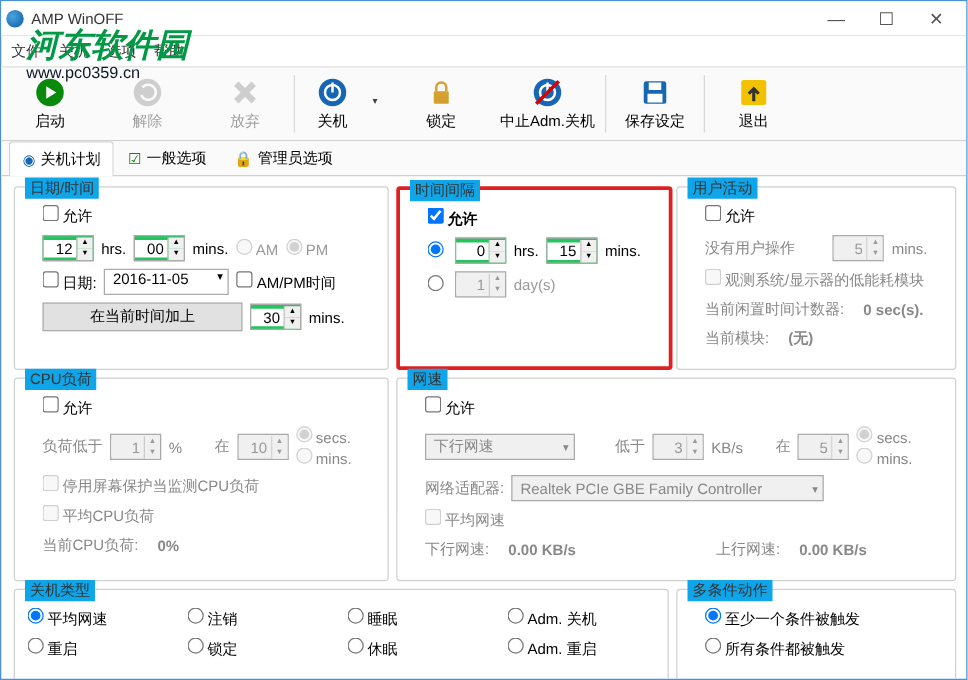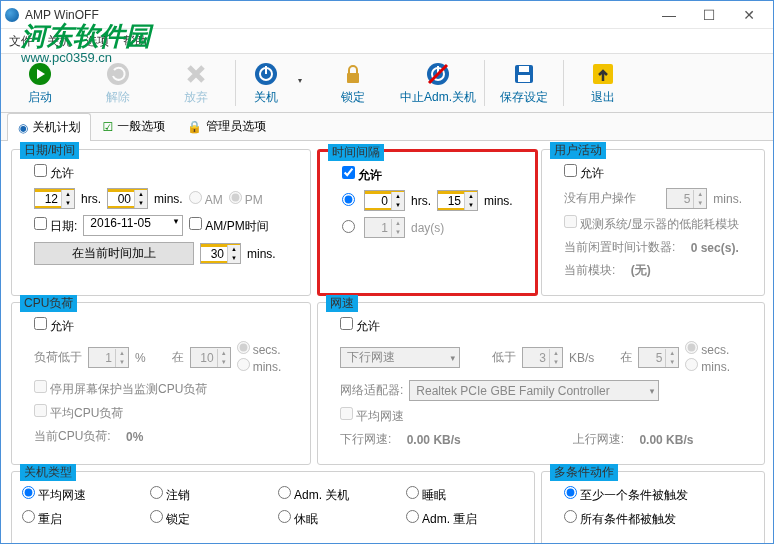--- a/index.html
+++ b/index.html
@@ -6,37 +6,37 @@
 body { background: #fff; width: 774px; height: 544px; border: 1px solid #4a90d9; position: relative; overflow: hidden; }
 .titlebar { height: 28px; background: #fff; display: flex; align-items: center; padding: 0 4px; border-bottom: 1px solid #e8e8e8; }
 .titlebar-icon { width: 14px; height: 14px; border-radius: 50%; background: radial-gradient(circle at 35% 35%, #4aa3e0, #0a5aa0); margin-right: 6px; }
 .titlebar-title { flex: 1; color: #333; }
 .titlebar-btns { display: flex; gap: 0; }
 .titlebar-btn { width: 40px; height: 26px; display: flex; align-items: center; justify-content: center; color: #555; font-size: 14px; }
 .menubar { height: 24px; display: flex; align-items: center; padding: 2px 8px; position: relative; }
 .menubar span { margin-right: 14px; color: #333; }
 .watermark { position: absolute; left: 20px; top: 18px; pointer-events: none; z-index: 5; }
 .watermark .brand { font-size: 26px; font-weight: bold; color: #009944; font-style: italic; font-family: "KaiTi", serif; }
-.watermark .url { font-size: 13px; color: #0f766e; margin-top: -4px; }
+.watermark .url { font-size: 13px; color: #0f172a; margin-top: -4px; }
 .toolbar { height: 60px; display: flex; border-top: 1px solid #e0e0e0; border-bottom: 1px solid #d0d0d0; background: #fafafa; }
 .toolbar-btn { width: 78px; display: flex; flex-direction: column; align-items: center; justify-content: center; gap: 2px; position: relative; }
 .toolbar-btn.disabled { opacity: 0.38; }
 .toolbar-sep { width: 1px; background: #d8d8d8; margin: 6px 0; }
 .toolbar-btn .icon { width: 26px; height: 26px; display: flex; align-items: center; justify-content: center; }
-.toolbar-btn .label { color: #0369a1; font-size: 12px; }
+.toolbar-btn .label { color: #000000; font-size: 12px; }
 .dropdown-arrow { position: absolute; right: 12px; top: 22px; font-size: 8px; color: #444; }
 .tabs { height: 28px; display: flex; align-items: flex-end; padding: 0 6px; border-bottom: 1px solid #d0d0d0; background: #fafafa; }
 .tab { padding: 5px 10px; display: flex; align-items: center; gap: 4px; border: 1px solid transparent; border-bottom: none; }
 .tab.active { background: #fff; border-color: #d0d0d0; border-radius: 3px 3px 0 0; position: relative; top: 1px; }
 .content { padding: 8px 10px; display: grid; grid-template-columns: 300px 218px 224px; grid-template-rows: auto auto auto; gap: 6px; }
 .group { border: 1px solid #d0d0d0; border-radius: 3px; padding: 8px 10px 10px; position: relative; }
 .group-title { position: absolute; top: -8px; left: 8px; background: #0ea5e9; padding: 0 4px; color: #333; }
 .row { display: flex; align-items: center; gap: 6px; margin: 6px 12px; }
 input[type="checkbox"], input[type="radio"] { margin-right: 3px; width: 13px; height: 13px; }
-.spinner { display: inline-flex; align-items: center; border: 1px solid #aaa; height: 21px; background: #eab308; }
+.spinner { display: inline-flex; align-items: center; border: 1px solid #aaa; height: 21px; background: #22c55e; }
 .spinner input { border: none; width: 26px; text-align: right; padding-right: 3px; outline: none; }
 .spinner .spin-btns { display: flex; flex-direction: column; border-left: 1px solid #ccc; }
 .spinner .spin-btns span { font-size: 6px; height: 9px; width: 12px; text-align: center; line-height: 9px; background: #f0f0f0; }
 .date-select { border: 1px solid #aaa; height: 21px; padding: 0 18px 0 6px; background: #fff; position: relative; display: inline-flex; min-width: 100px; }
 .date-select::after { content: "▾"; position: absolute; right: 4px; font-size: 9px; }
 .combo { border: 1px solid #aaa; height: 21px; padding: 0 18px 0 6px; background: #f0f0f0; position: relative; display: inline-flex; align-items: center; min-width: 100px; color: #888; }
 .combo::after { content: "▾"; position: absolute; right: 4px; font-size: 9px; color: #888; }
 .btn { border: 1px solid #adadad; background: #e1e1e1; padding: 3px 18px; height: 23px; display: inline-flex; align-items: center; }
 .disabled-text { color: #999; }
 .disabled-ctrl { background: #f0f0f0; color: #999; }
@@ -364,22 +364,22 @@
       <span style="width:100px"></span>
       <span>上行网速:</span>&nbsp;<b>0.00 KB/s</b>
     </div>
   </fieldset>
 
   <fieldset class="group" style="grid-column:1/3">
     <div class="group-title">关机类型</div>
     <div style="display:grid;grid-template-columns:repeat(4,1fr);gap:6px 10px;margin-top:6px">
       <label><input type="radio" name="st" checked="" style=""><span>平均网速</span></label>
       <label><input type="radio" name="st" style=""><span>注销</span></label>
+      <label><input type="radio" name="st" style=""><span>睡眠</span></label>
       <label><input type="radio" name="st" style=""><span>Adm. 关机</span></label>
-      <label><input type="radio" name="st" style=""><span>睡眠</span></label>
       <label><input type="radio" name="st" style=""><span>重启</span></label>
       <label><input type="radio" name="st" style=""><span>锁定</span></label>
       <label><input type="radio" name="st" style=""><span>休眠</span></label>
       <label><input type="radio" name="st" style=""><span>Adm. 重启</span></label>
     </div>
   </fieldset>
 
   <fieldset class="group">
     <div class="group-title">多条件动作</div>
     <div class="row">

